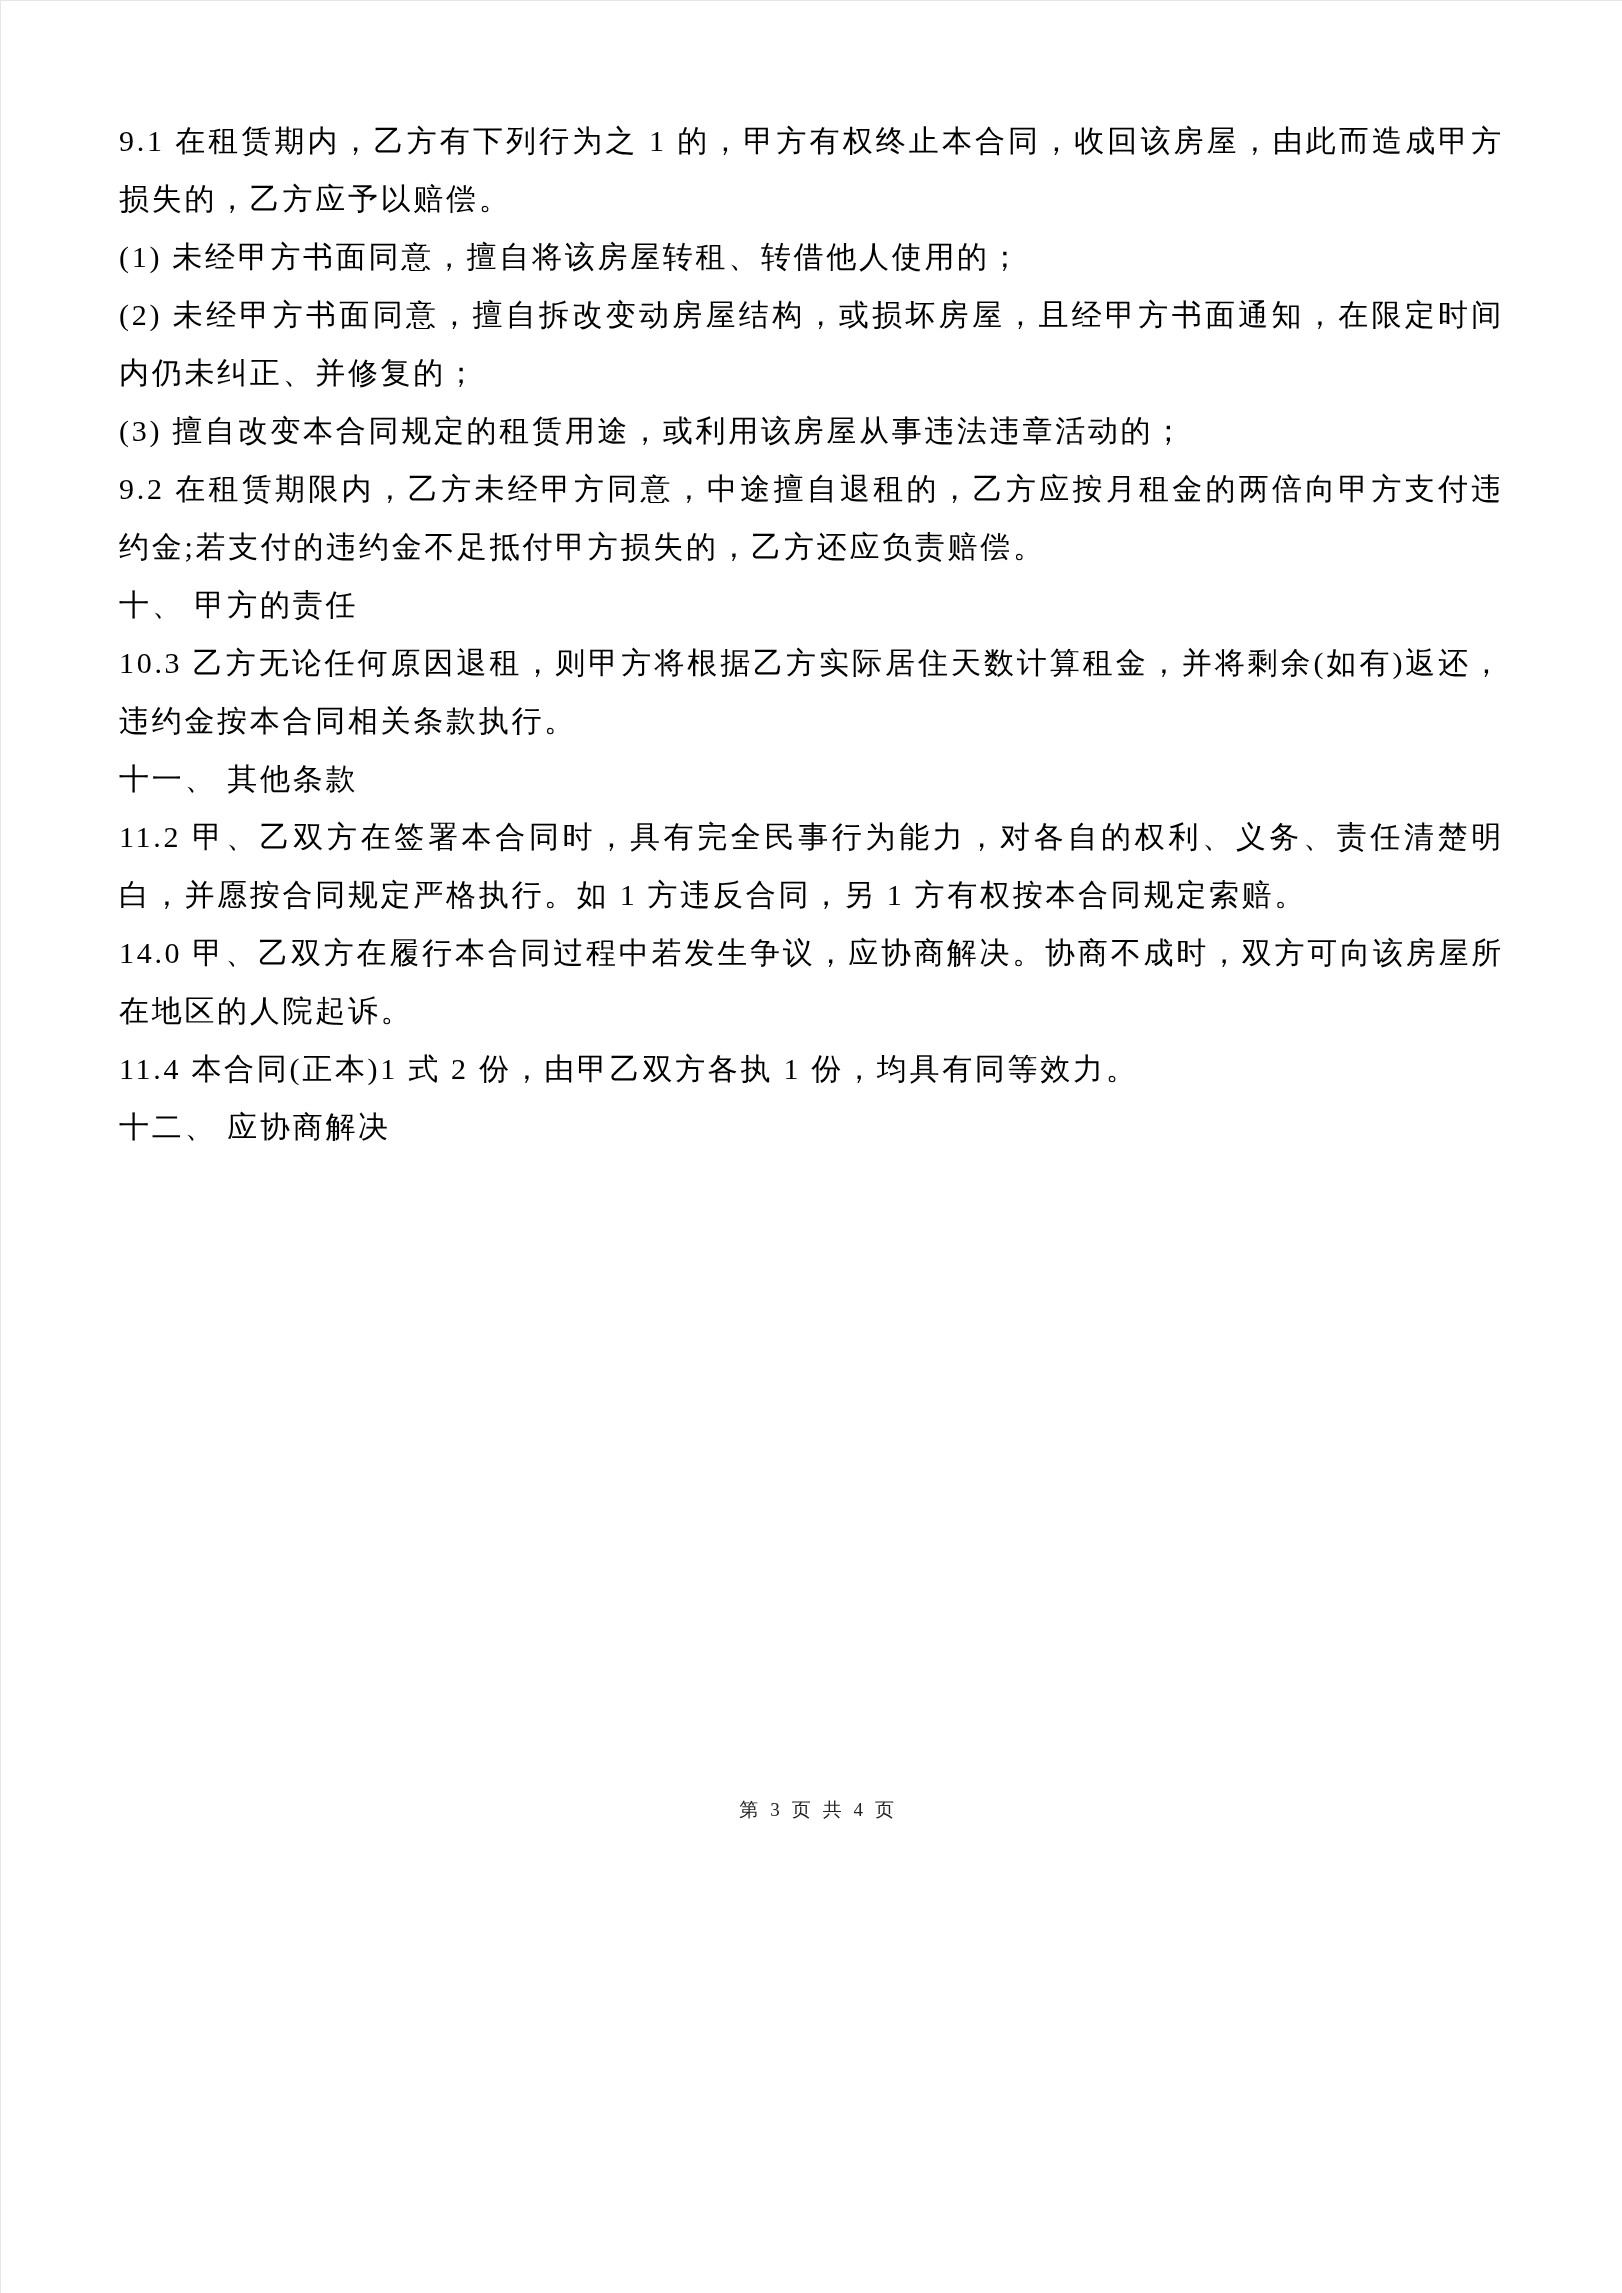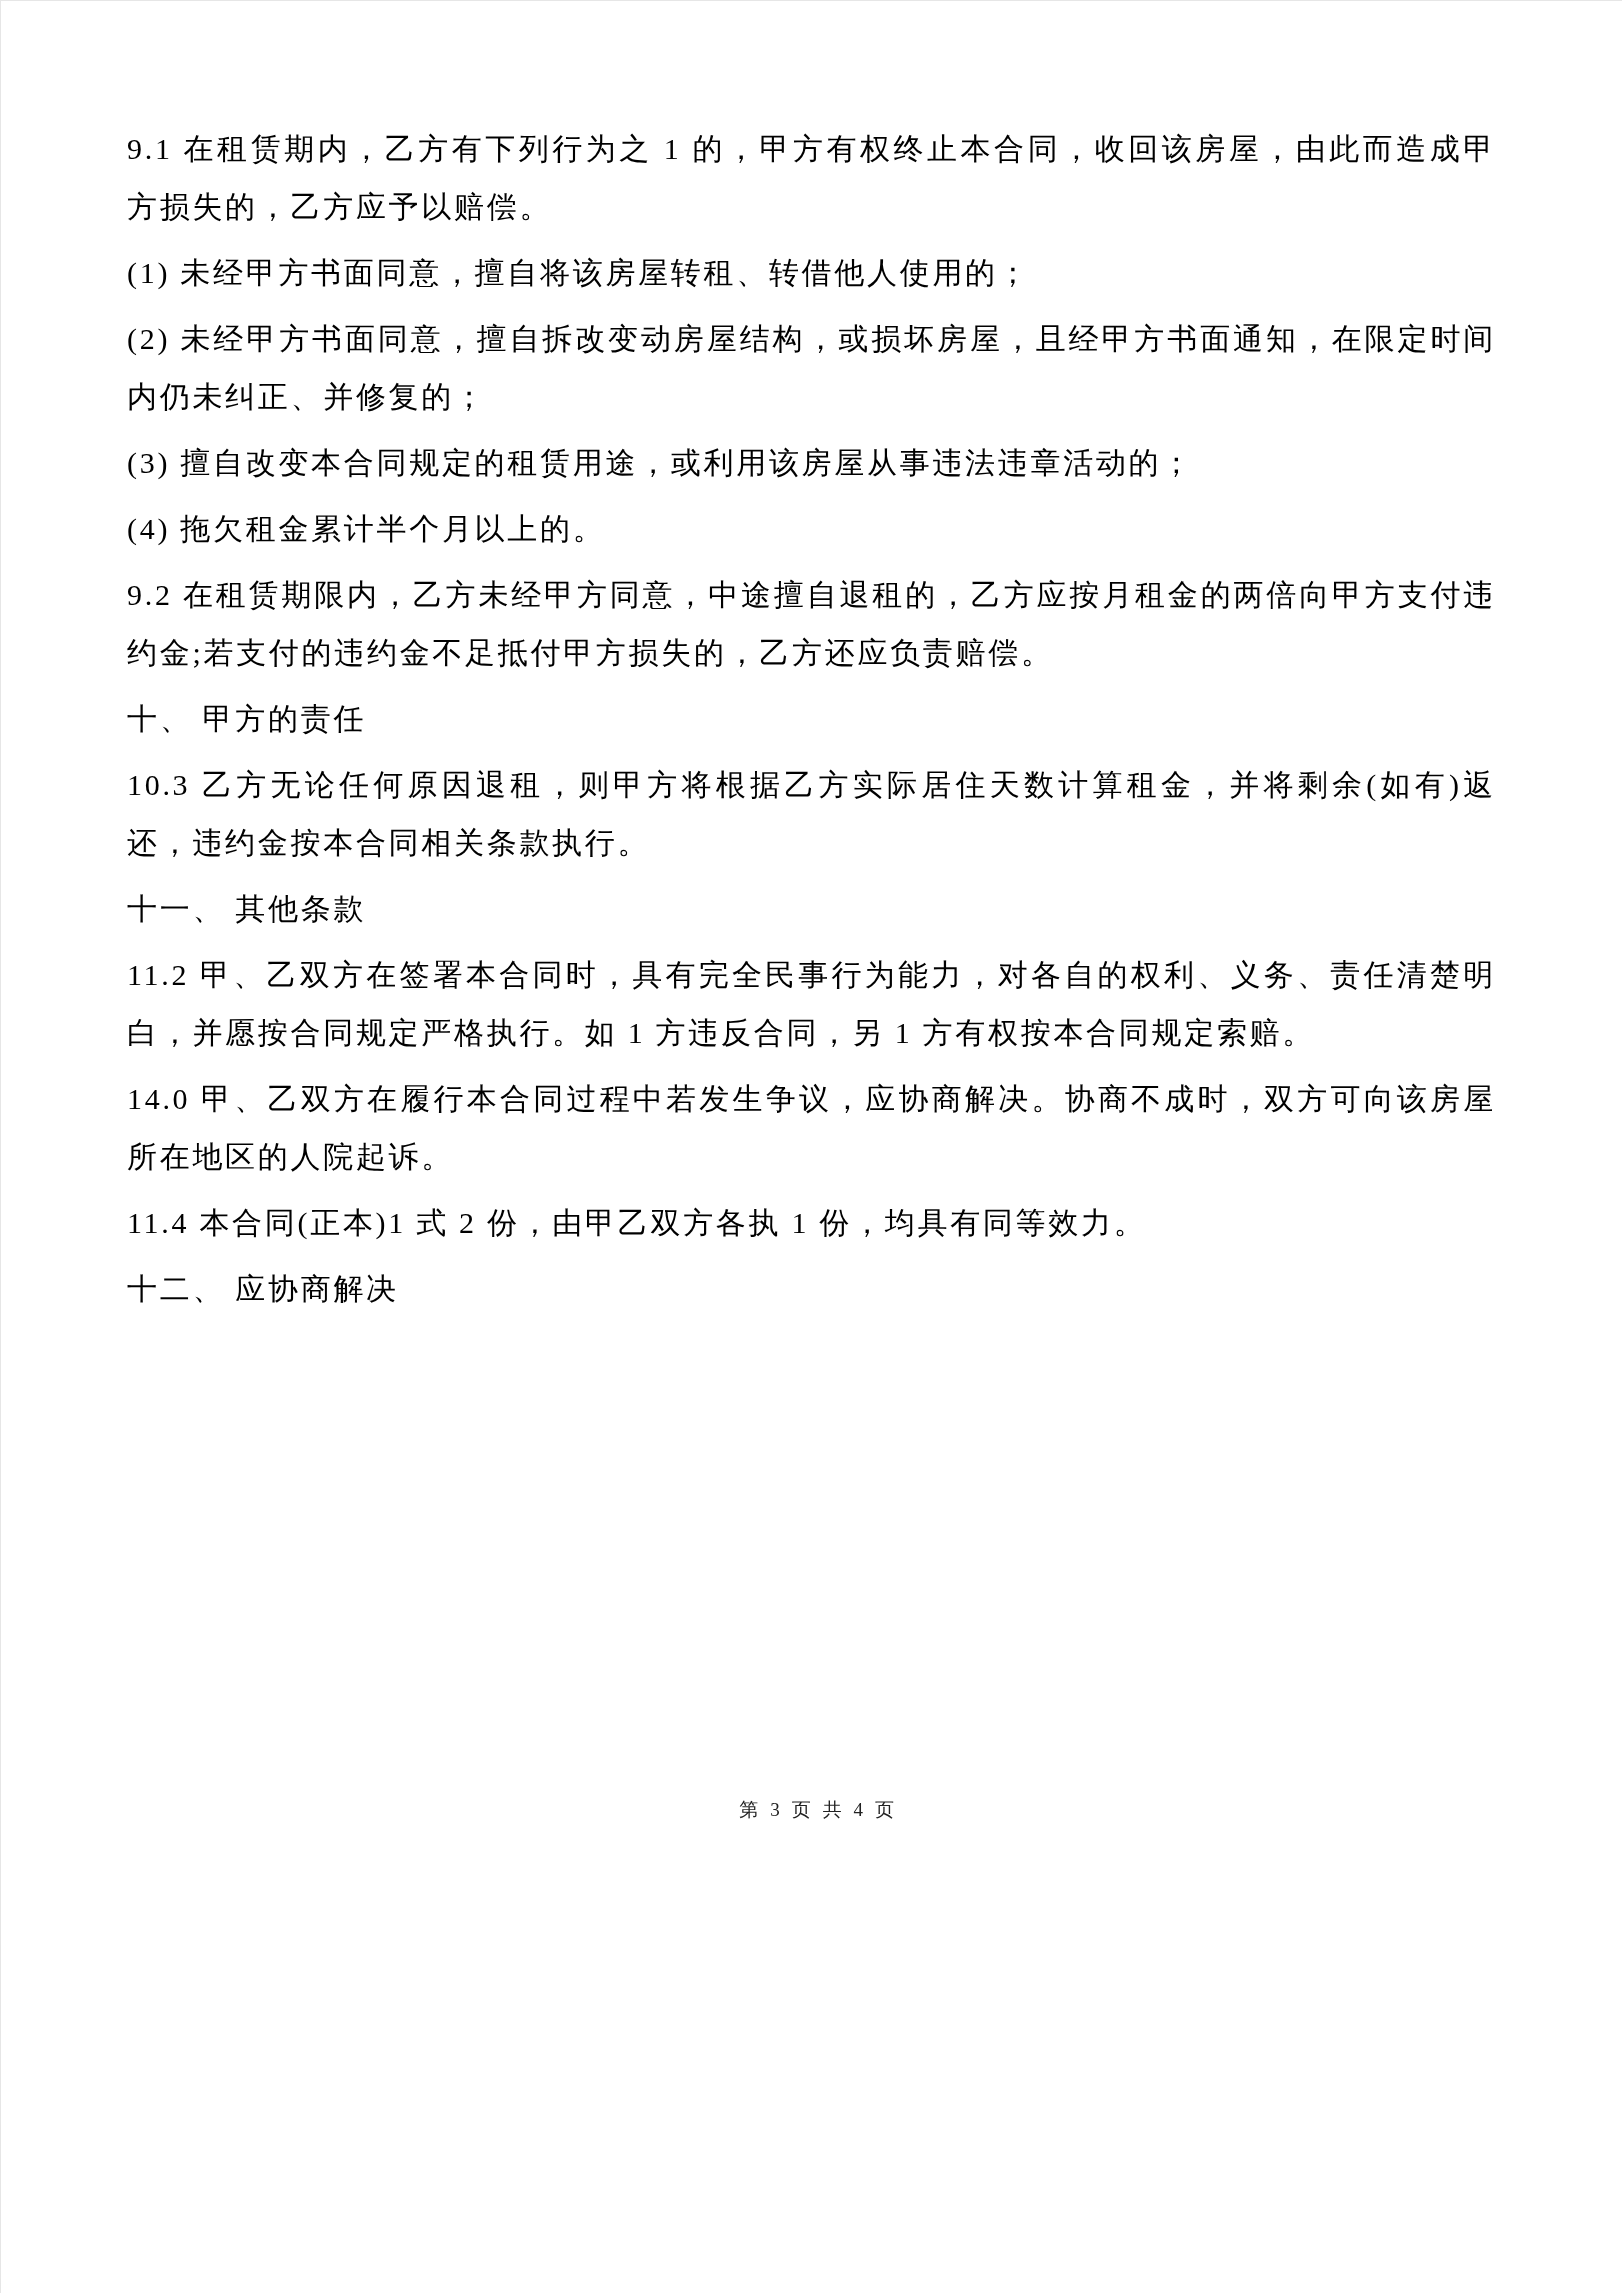--- a/index.html
+++ b/index.html
@@ -21,21 +21,21 @@
   }
   .content {
     padding: 111px 118px 0 118px;
     font-size: 30px;
     line-height: 58px;
     text-align: justify;
     text-justify: inter-character;
     letter-spacing: 2.7px;
   }
   .content p.para {
-    margin: 8px;
+    margin: 0;
     word-break: break-all;
   }
   .page-footer {
     position: absolute;
     top: 1796px;
     left: 7px;
     width: 100%;
     text-align: center;
     font-size: 19px;
     letter-spacing: 3.6px;
@@ -46,21 +46,20 @@
 </head>
 <body>
 
 <div class="page">
   <div class="content" id="paragraphs">
 
   <p class="para">9.1 在租赁期内，乙方有下列行为之 1 的，甲方有权终止本合同，收回该房屋，由此而造成甲方损失的，乙方应予以赔偿。</p>
       <p class="para">(1) 未经甲方书面同意，擅自将该房屋转租、转借他人使用的；</p>
       <p class="para">(2) 未经甲方书面同意，擅自拆改变动房屋结构，或损坏房屋，且经甲方书面通知，在限定时间内仍未纠正、并修复的；</p>
       <p class="para">(3) 擅自改变本合同规定的租赁用途，或利用该房屋从事违法违章活动的；</p>
-      <p class="para">(4) 拖欠租金累计半个月以上的。</p>
       <p class="para">9.2 在租赁期限内，乙方未经甲方同意，中途擅自退租的，乙方应按月租金的两倍向甲方支付违约金;若支付的违约金不足抵付甲方损失的，乙方还应负责赔偿。</p>
       <p class="para">十、 甲方的责任</p>
       <p class="para">10.3 乙方无论任何原因退租，则甲方将根据乙方实际居住天数计算租金，并将剩余(如有)返还，违约金按本合同相关条款执行。</p>
       <p class="para">十一、 其他条款</p>
       <p class="para">11.2 甲、乙双方在签署本合同时，具有完全民事行为能力，对各自的权利、义务、责任清楚明白，并愿按合同规定严格执行。如 1 方违反合同，另 1 方有权按本合同规定索赔。</p>
       <p class="para">14.0 甲、乙双方在履行本合同过程中若发生争议，应协商解决。协商不成时，双方可向该房屋所在地区的人院起诉。</p>
       <p class="para">11.4 本合同(正本)1 式 2 份，由甲乙双方各执 1 份，均具有同等效力。</p>
       <p class="para">十二、 应协商解决</p>
     </div>
   <div class="page-footer">第 3 页 共 4 页</div>

